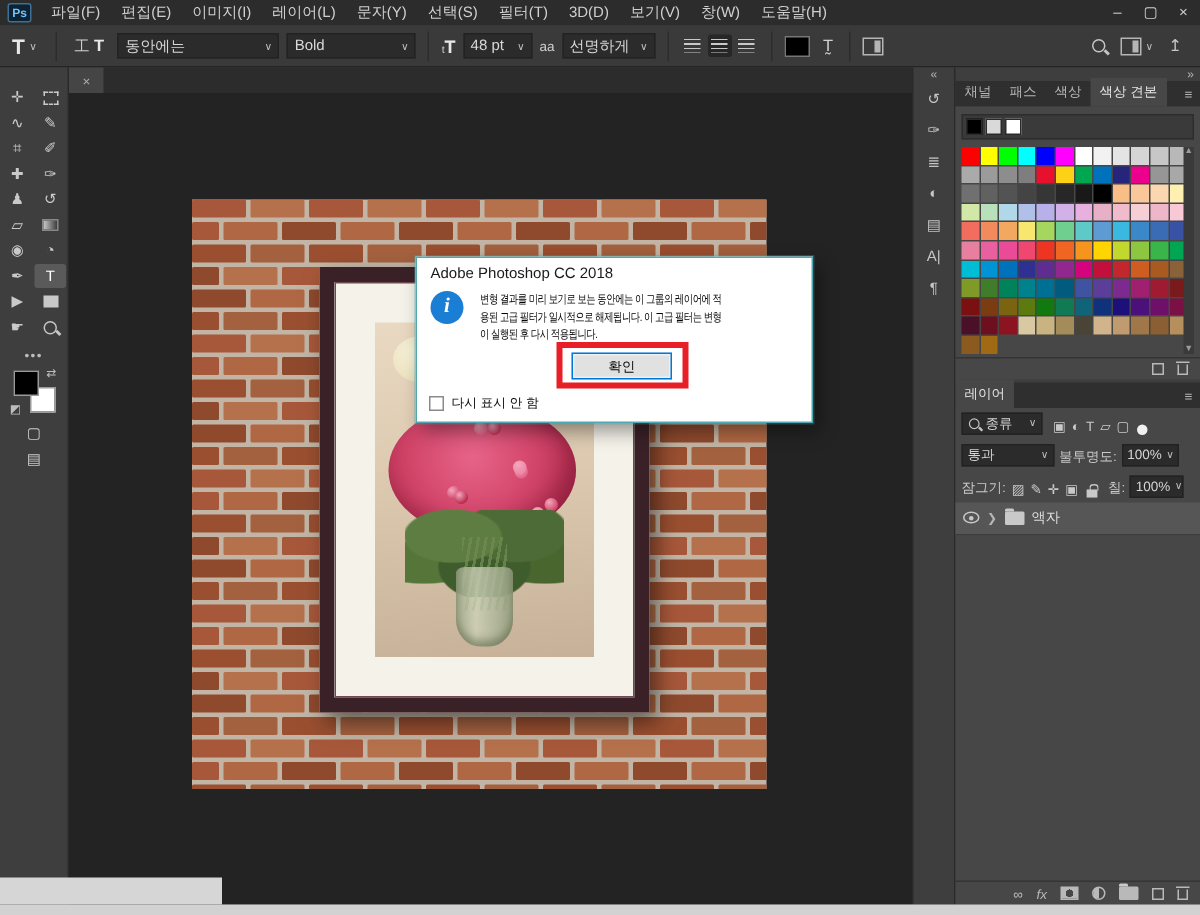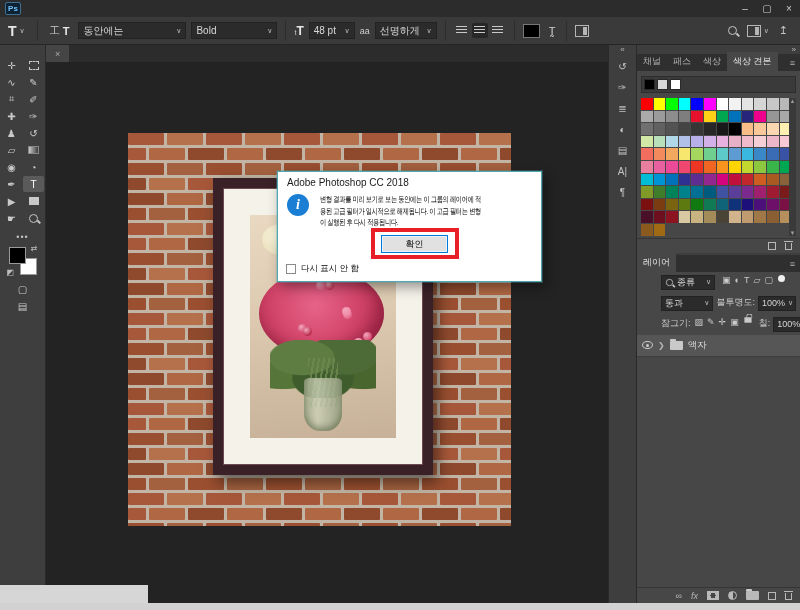--- a/index.html
+++ b/index.html
@@ -110,21 +110,21 @@
   .recent-row { display:flex; gap:2px; background:#3a3a3a; border:1px solid #2d2d2d; padding:2px; margin-bottom:5px; }
   .mini-sw { width:11px; height:11px; border:1px solid #2a2a2a; }
   .grid-wrap { position:relative; padding-right:9px; }
   .swatch-grid { display:grid; grid-template-columns:repeat(12,11.6px); grid-auto-rows:11.6px; gap:1px; }
   .sw { width:11.6px; height:11.6px; }
   .vsb { position:absolute; right:0; top:0; bottom:0; width:7px; background:#3a3a3a; display:flex; flex-direction:column; justify-content:space-between; align-items:center; color:#9a9a9a; font-size:6px; }
   .swatch-foot { height:15px; background:#474747; border-top:1px solid #353535; display:flex; align-items:center; justify-content:flex-end; gap:9px; padding-right:8px; }
 
   .layers-panel { flex:1; display:flex; flex-direction:column; margin-top:2px; min-height:0; }
   .layers-body { background:#474747; flex:1; display:flex; flex-direction:column; min-height:0; }
-  .lrow-ctl { display:flex; align-items:flex-start; gap:3px; padding:3px 4px; font-size:9px; color:#c9c9c9;margin-left:20px; }
+  .lrow-ctl { display:flex; align-items:flex-end; gap:3px; padding:3px 4px; font-size:9px; color:#c9c9c9; }
   .lf-field { background:#2b2b2b; border:1px solid #222; height:15px; display:flex; align-items:center; gap:3px; padding:0 3px; color:#d5d5d5; }
   .lf-icons { display:flex; gap:4px; margin-left:4px; align-items:center; font-size:9px; color:#c9c9c9; }
   .white-dot { width:7px; height:7px; border-radius:50%; background:#f0f0f0; margin-left:2px; }
   .llabel { white-space:nowrap; }
   .layer-row { height:22px; display:flex; align-items:center; gap:5px; padding:0 5px; font-size:9.5px; color:#dcdcdc; border-bottom:1px solid #3d3d3d; }
   .layer-row.selected { background:#565656; }
   .i-eye { width:11px; height:8px; border-radius:50%; border:1px solid #c9c9c9; position:relative; flex:none; }
   .i-eye:after { content:""; position:absolute; left:3px; top:1.5px; width:3px; height:3px; border-radius:50%; background:#c9c9c9; }
   .disclosure { color:#b5b5b5; font-size:8px; }
   .i-folder { width:13px; height:9px; background:#c9c9c9; border-radius:1px; position:relative; flex:none; }
@@ -146,20 +146,33 @@
   .ghost-block { position:absolute; left:0; top:585px; width:148px; height:18px; background:#d6d6d6; z-index:8; }
   .bottom-strip { position:absolute; left:0; top:603px; width:800px; height:7px; background:#d2d2d2; z-index:9; }
 </style>
 </head>
 <body>
 
 <div class="app">
 
   <div class="menubar">
     <div class="ps-logo">Ps</div>
+    <div id="menu-items" style="display:flex">
+        <div class="menu-item">파일(F)</div>
+        <div class="menu-item">편집(E)</div>
+        <div class="menu-item">이미지(I)</div>
+        <div class="menu-item">레이어(L)</div>
+        <div class="menu-item">문자(Y)</div>
+        <div class="menu-item">선택(S)</div>
+        <div class="menu-item">필터(T)</div>
+        <div class="menu-item">3D(D)</div>
+        <div class="menu-item">보기(V)</div>
+        <div class="menu-item">창(W)</div>
+        <div class="menu-item">도움말(H)</div>
+      </div>
     <div class="win-controls">
       <div class="win-btn">–</div>
       <div class="win-btn">▢</div>
       <div class="win-btn">×</div>
     </div>
   </div>
 
   <div class="optionsbar">
     <div class="ob-tool">
       <span class="big-t">T</span>

